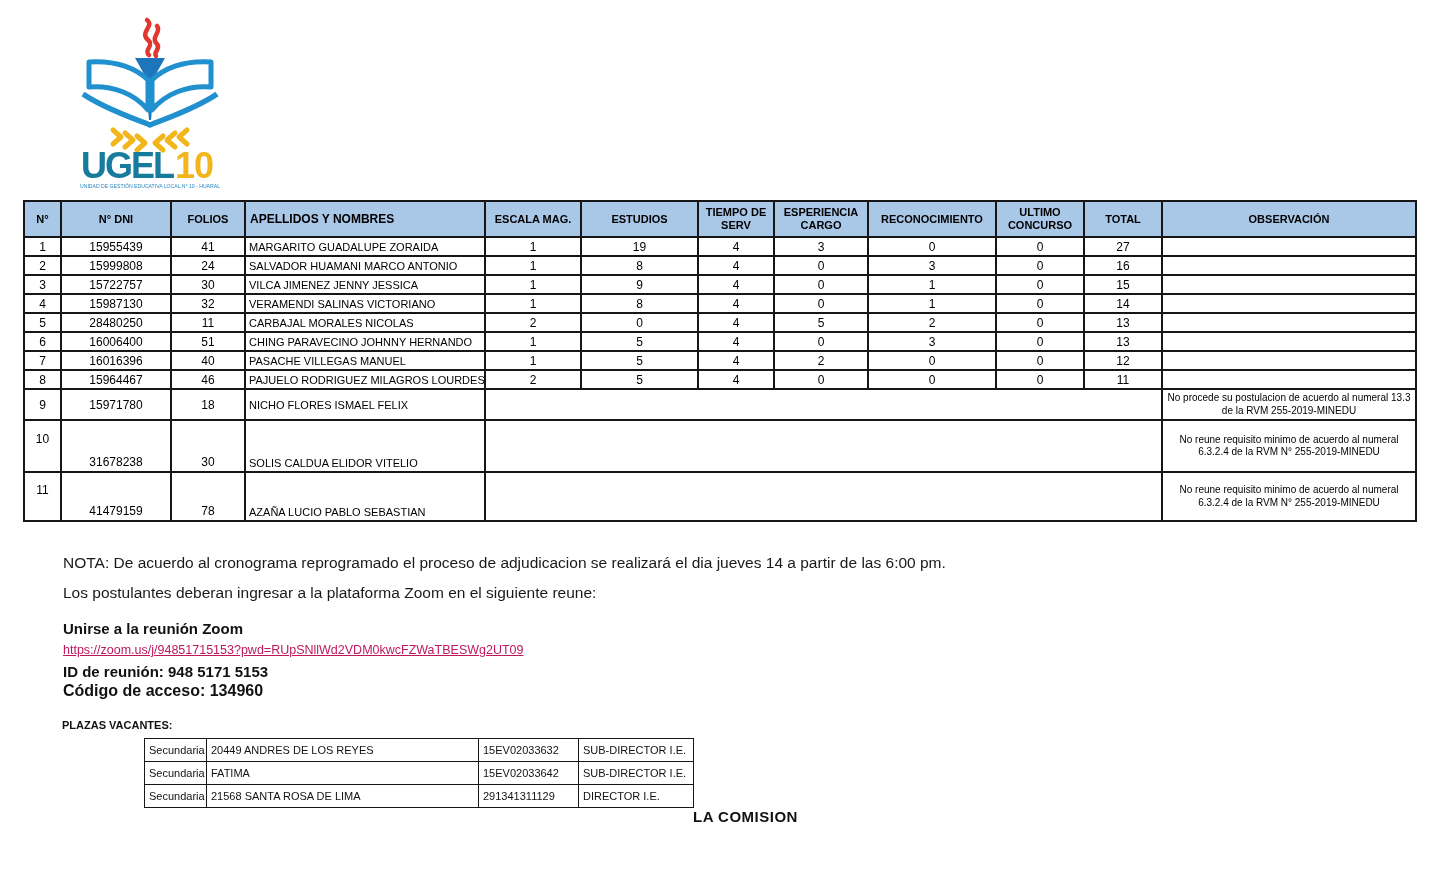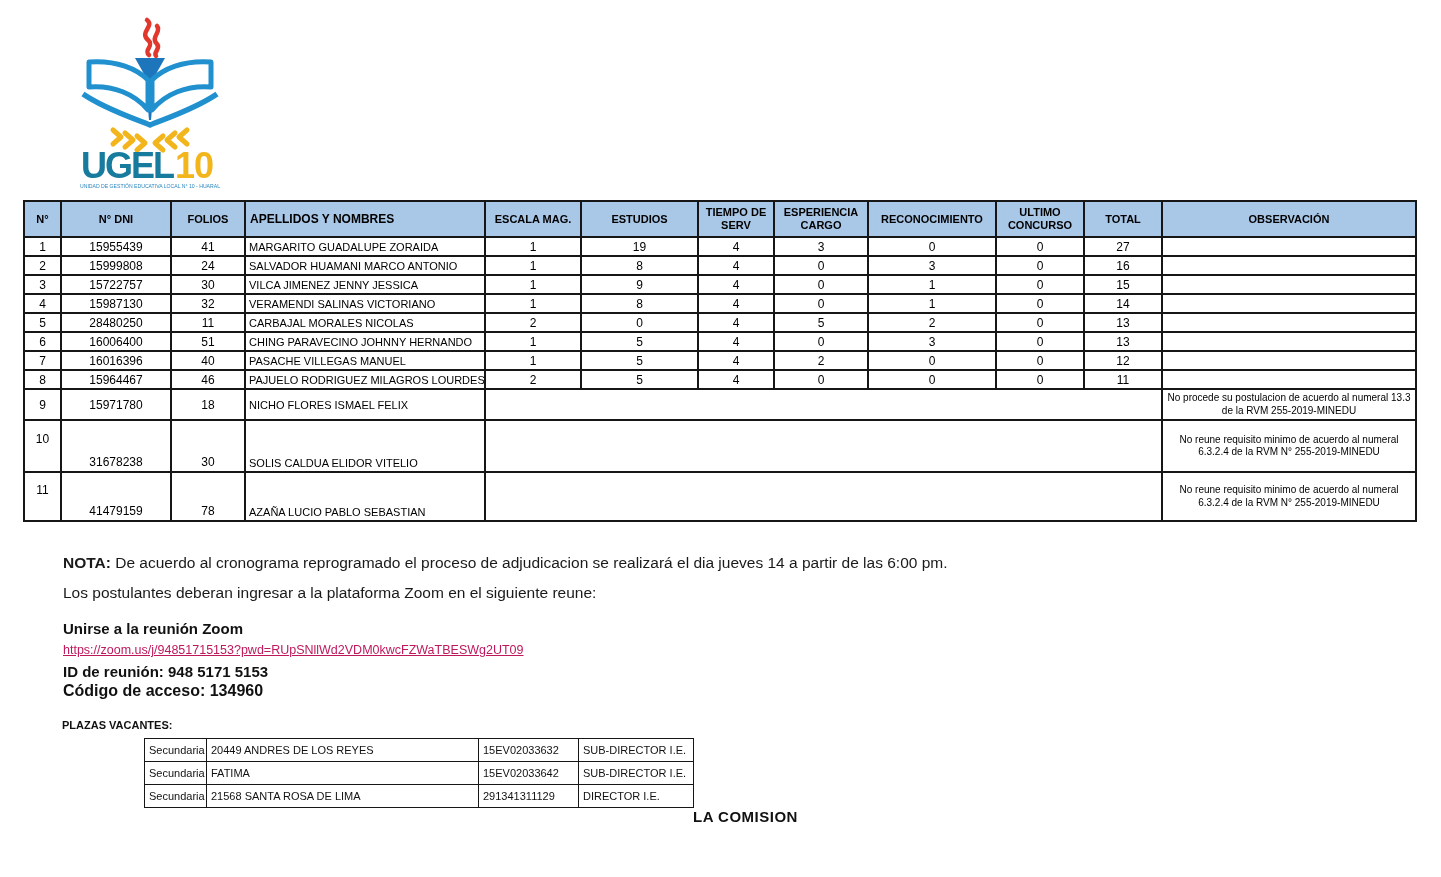--- a/index.html
+++ b/index.html
@@ -39,21 +39,21 @@
   .main-table td.col-obs { text-align:center; font-size:10px; line-height:12.5px; padding:2px 4px; }
   #results-body tr:nth-child(9) td { height:31px; }
   #results-body tr:nth-child(10) td { height:52px; }
   #results-body tr:nth-child(11) td { height:49px; }
   #results-body tr:nth-child(10) td, #results-body tr:nth-child(11) td { vertical-align:bottom; padding-bottom:2px; }
   #results-body tr:nth-child(10) td.col-n, #results-body tr:nth-child(11) td.col-n { vertical-align:middle; padding-bottom:14px; }
   #results-body tr:nth-child(10) td.col-obs, #results-body tr:nth-child(11) td.col-obs { vertical-align:middle; padding-bottom:2px; }
 
   
   .nota { position:absolute; left:63px; top:548px; width:1200px; font-size:15.5px; line-height:30px; color:#1a1a1a; }
-  .nota b { font-weight:bold; }
+  .nota b { font-weight:normal; }
 
   
   .zoom-head { position:absolute; left:63px; top:620px; font-size:15px; font-weight:bold; }
   .zoom-link { position:absolute; left:63px; top:643px; font-size:12.5px; color:#be185d; text-decoration:underline; }
   .zoom-id   { position:absolute; left:63px; top:663px; font-size:15px; font-weight:bold; }
   .zoom-code { position:absolute; left:63px; top:682px; font-size:16px; font-weight:bold; }
 
   
   .plazas-label { position:absolute; left:62px; top:719px; font-size:11px; font-weight:bold; }
   .plazas-table {

